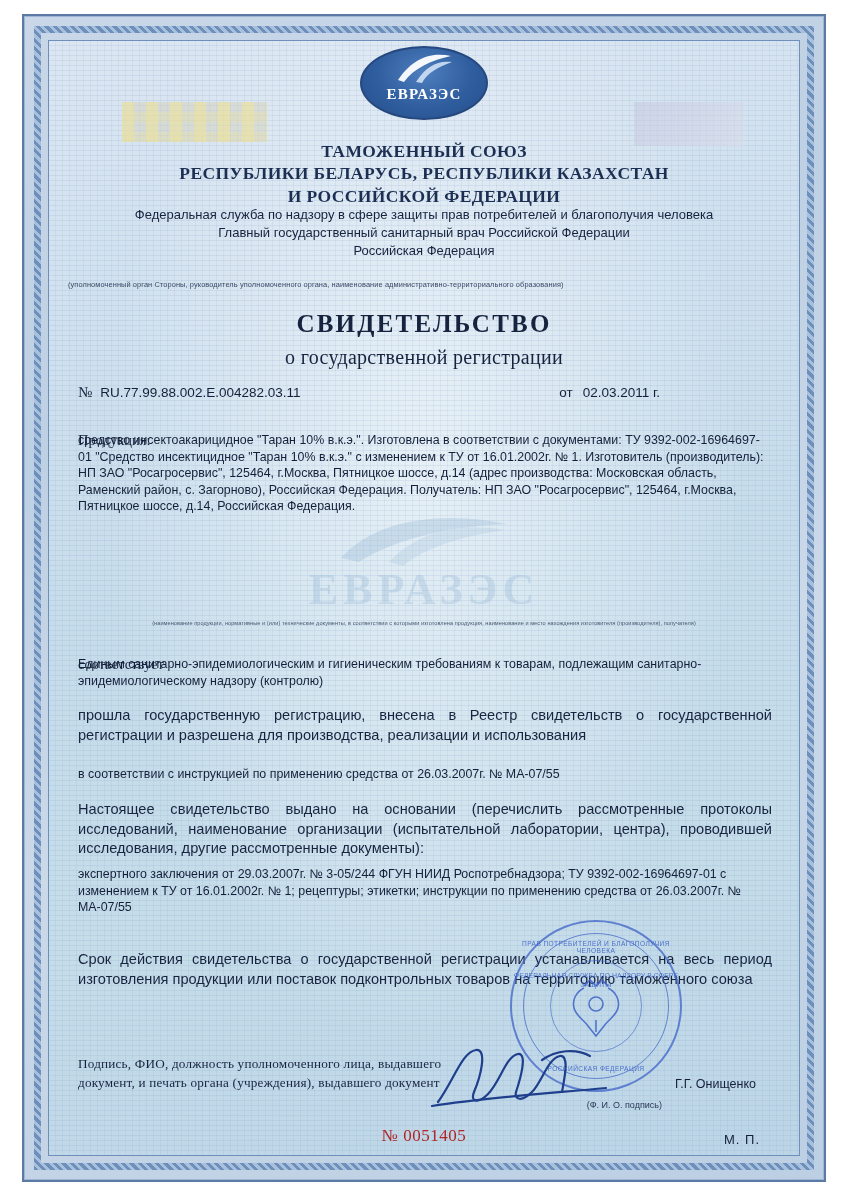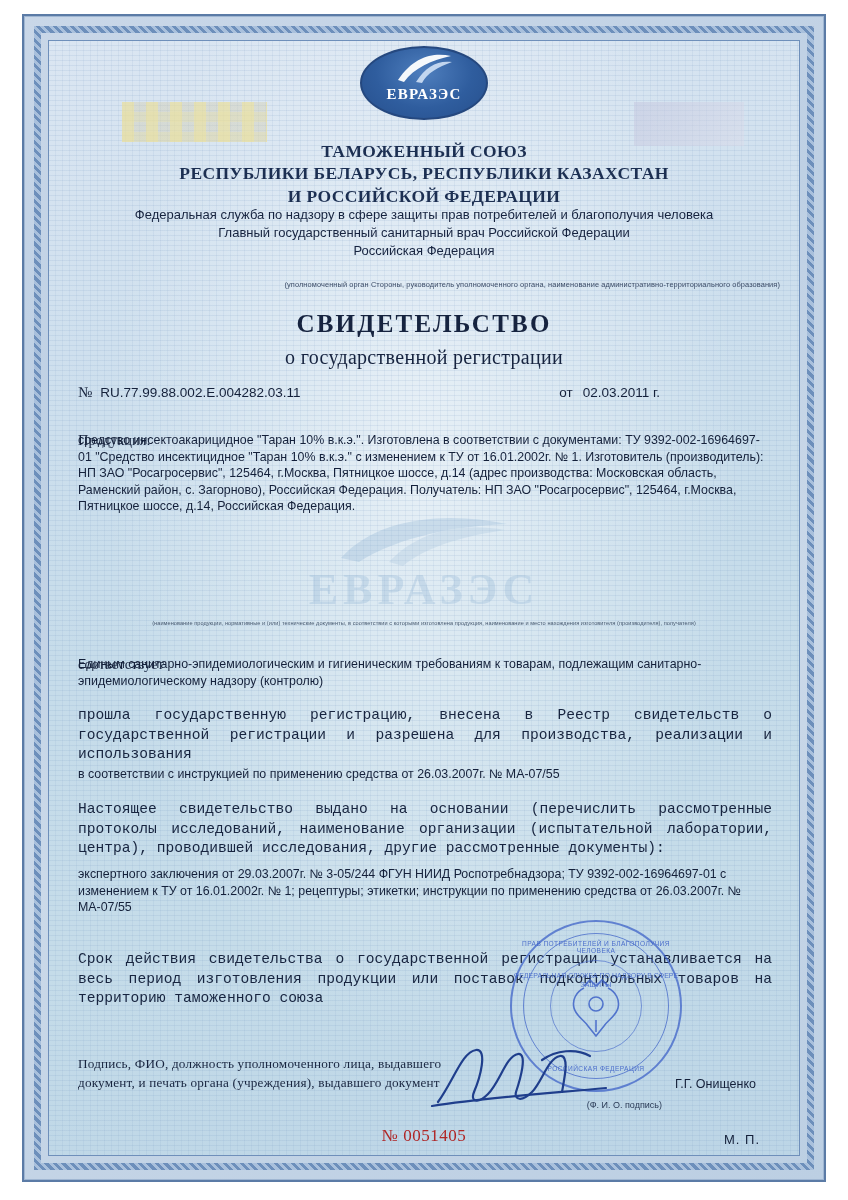--- a/index.html
+++ b/index.html
@@ -137,21 +137,21 @@
     letter-spacing: .4px;
     line-height: 1.28;
   }
   .gov-line {
     text-align: center;
     font-size: 13px;
     color: #16233f;
     line-height: 1.38;
   }
   .tiny-note {
-    text-align: right;
+    text-align: left;
     font-size: 7.4px;
     color: #3b4b66;
     letter-spacing: .1px;
   }
   .cert-title {
     text-align: center;
     font-family: "Liberation Serif", serif;
     font-weight: bold;
     font-size: 25px;
     letter-spacing: 2.2px;
@@ -178,21 +178,21 @@
     font-family: "Liberation Serif", serif;
     font-size: 14.5px;
     color: #17243f;
   }
   .body-txt {
     font-size: 12.4px;
     color: #14203a;
     line-height: 1.33;
   }
   .serif-txt {
-    font-family: Liberation Mono, monospace;
+    font-family: Liberation Sans, sans-serif;
     font-size: 14.6px;
     color: #17243f;
     line-height: 1.34;
     text-align: justify;
   }
   .microline {
     font-size: 5.6px;
     color: #46586f;
     text-align: center;
     letter-spacing: .05px;

